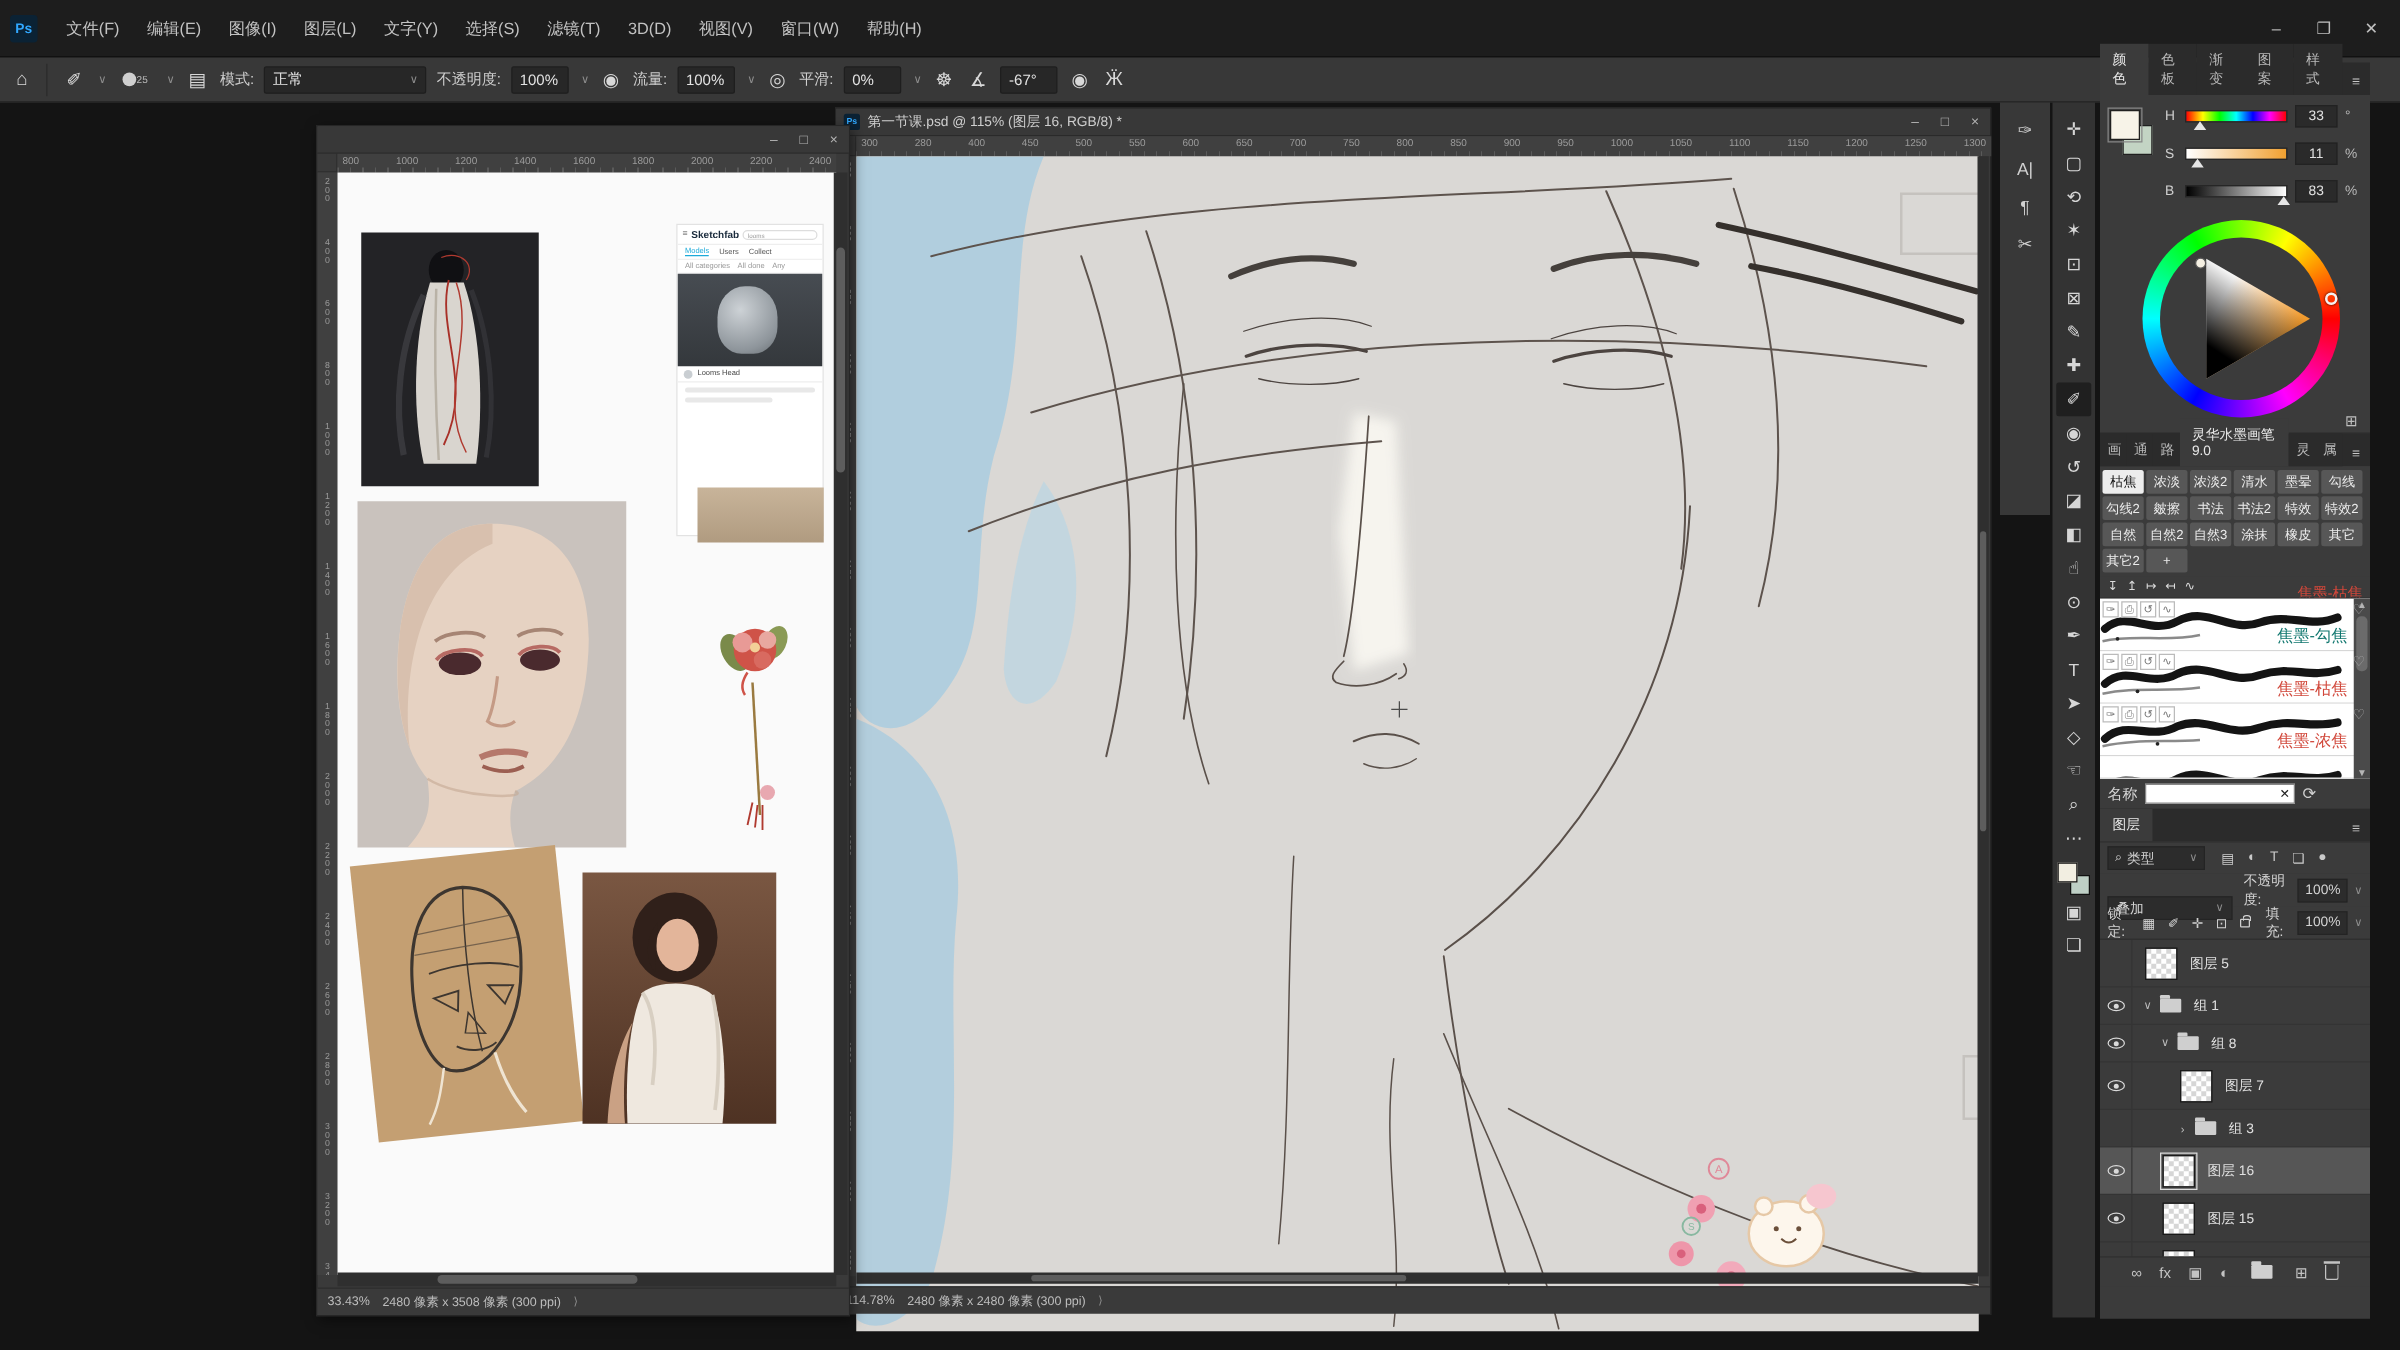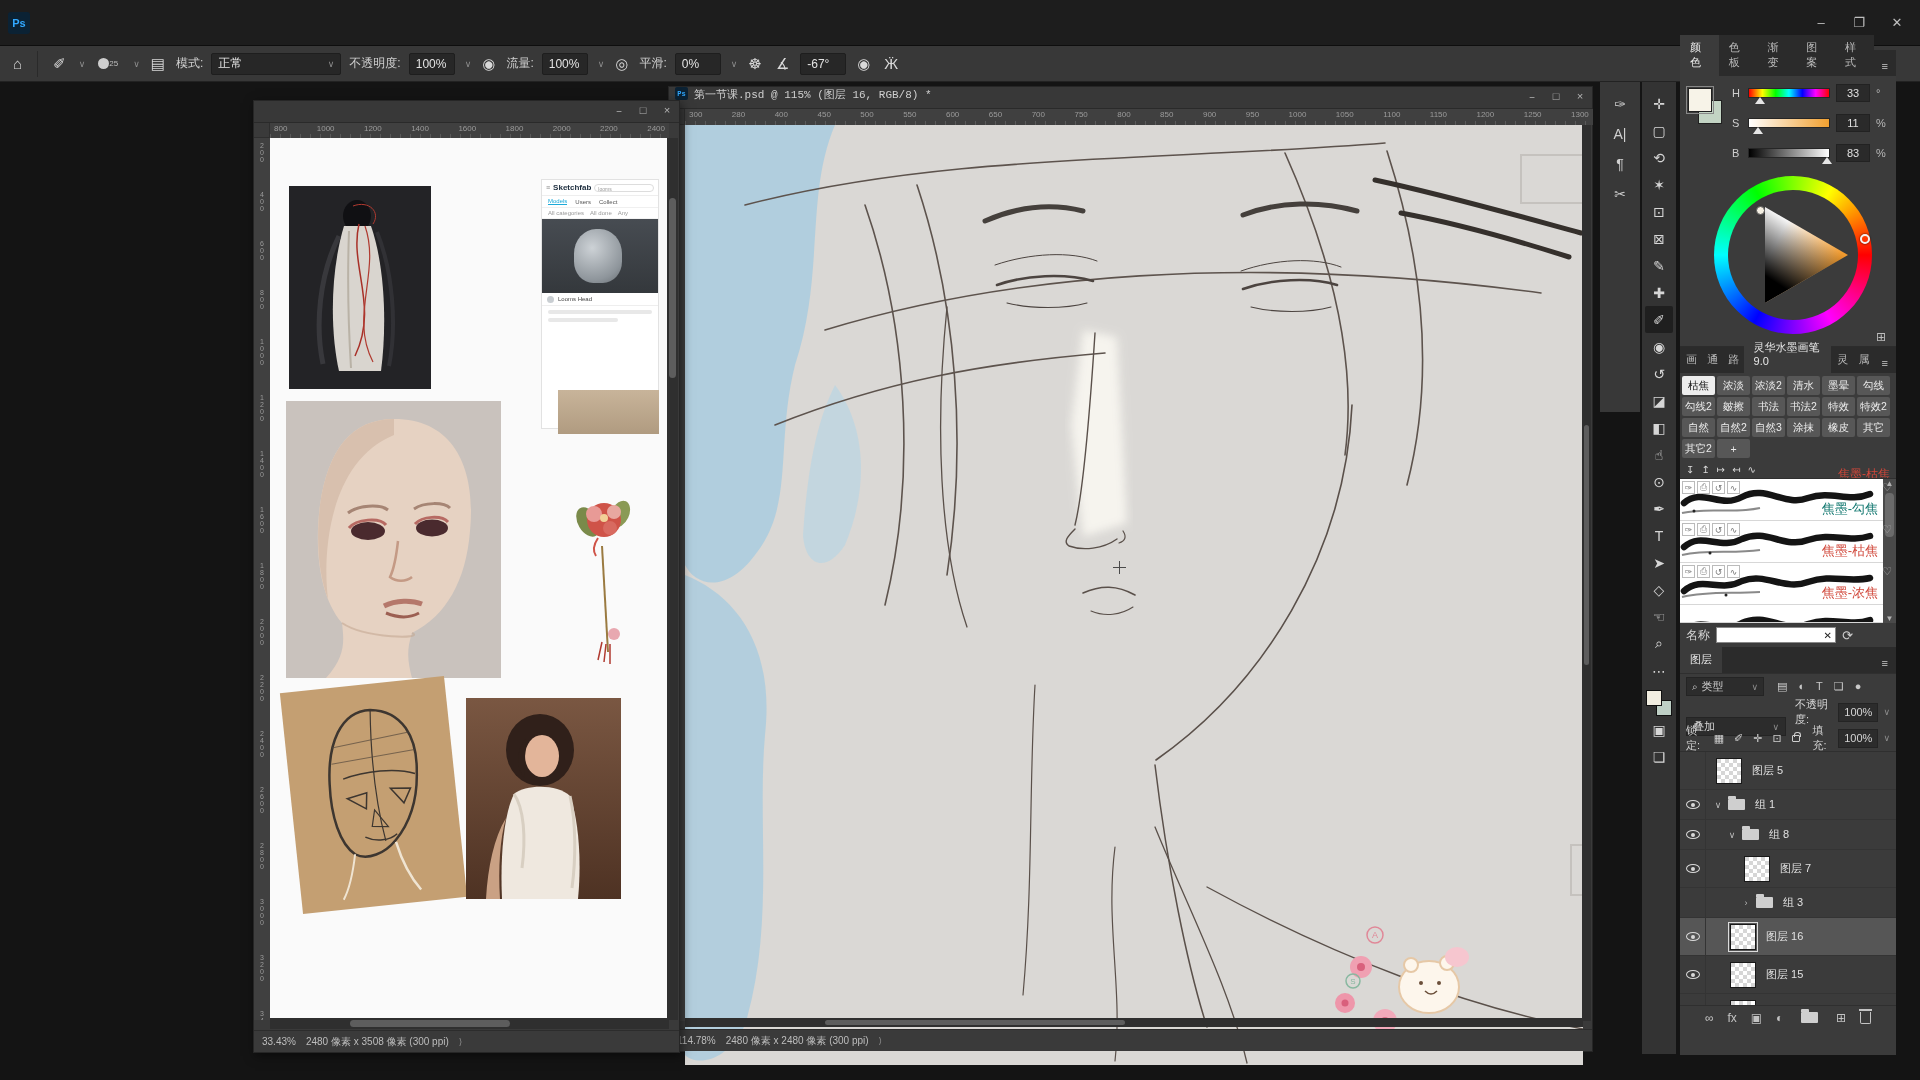--- a/index.html
+++ b/index.html
@@ -26,21 +26,21 @@
     display:flex; align-items:center; padding:0 6px; color:#e3e3e3; min-width:46px; }
   .opt-field.wide { min-width:130px; }
   .brush-preview { width:30px; height:24px; display:flex; align-items:center; justify-content:center; }
   .brush-dot { width:11px; height:11px; border-radius:50%; background:#cfcfcf; }
   .brush-size { font-size:8px; color:#bdbdbd; }
 
   
   .ref-window { position:absolute; left:253px; top:100px; width:427px; height:953px; background:#3a3a3a;
     border:1px solid #262626; z-index:5; box-shadow:2px 3px 10px rgba(0,0,0,.5); }
   .doc-titlebar { height:22px; background:#383838; border-bottom:1px solid #2a2a2a;
-    display:flex; color:#cfcfcf; font-size:11px;font-family:Liberation Mono, monospace; }
+    display:flex; align-items:center; color:#cfcfcf; font-size:11px; }
   .doc-controls { margin-left:auto; display:flex; }
   .doc-btn { width:24px; height:20px; display:flex; align-items:center; justify-content:center; color:#b5b5b5; font-size:11px; }
   .ruler { background:#404040; color:#9b9b9b; font-size:8px; position:absolute; overflow:hidden;gap:28px; }
   .ruler-h { display:flex; justify-content:space-between; align-items:flex-start; padding:1px 4px 0 4px;
     background-image:repeating-linear-gradient(90deg,#5a5a5a 0 1px,transparent 1px 10px);
     background-size:100% 4px; background-position:bottom; background-repeat:no-repeat; background-color:#404040; }
   .ruler-v { display:flex; flex-direction:column; justify-content:space-between; align-items:center; padding:4px 0; }
   .ruler-v span { writing-mode:vertical-rl; text-orientation:mixed; font-size:8px; line-height:1; }
   .ruler-v.upright span { text-orientation:upright; font-size:7px; }
   .ruler-corner { position:absolute; background:#3a3a3a; border-right:1px solid #2e2e2e; border-bottom:1px solid #2e2e2e; }
@@ -171,20 +171,33 @@
   .crosshair::before { content:''; position:absolute; left:6px; top:0; width:1px; height:13px; background:#4a4a4a; }
   .crosshair::after { content:''; position:absolute; top:6px; left:0; height:1px; width:13px; background:#4a4a4a; }
 </style>
 </head>
 <body>
 
 <div id="app">
 
   <div class="titlebar">
     <div class="ps-logo">Ps</div>
+    <div id="menubar" style="display:flex;height:100%">
+        <div class="menu-item">文件(F)</div>
+        <div class="menu-item">编辑(E)</div>
+        <div class="menu-item">图像(I)</div>
+        <div class="menu-item">图层(L)</div>
+        <div class="menu-item">文字(Y)</div>
+        <div class="menu-item">选择(S)</div>
+        <div class="menu-item">滤镜(T)</div>
+        <div class="menu-item">3D(D)</div>
+        <div class="menu-item">视图(V)</div>
+        <div class="menu-item">窗口(W)</div>
+        <div class="menu-item">帮助(H)</div>
+      </div>
     <div class="win-controls">
       <div class="win-btn">–</div>
       <div class="win-btn">❐</div>
       <div class="win-btn">✕</div>
     </div>
   </div>
 
   <div class="optionsbar">
     <span class="opt-icon">⌂</span>
     <span class="opt-sep"></span>

